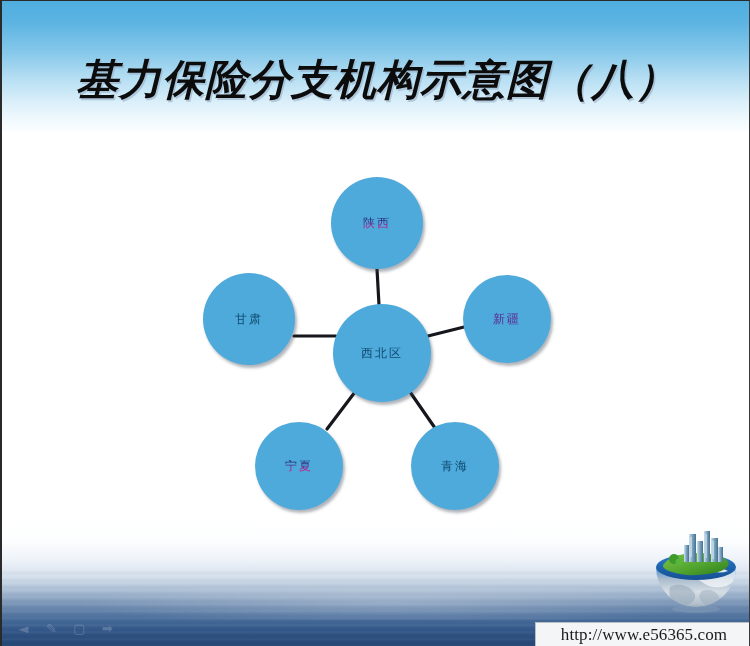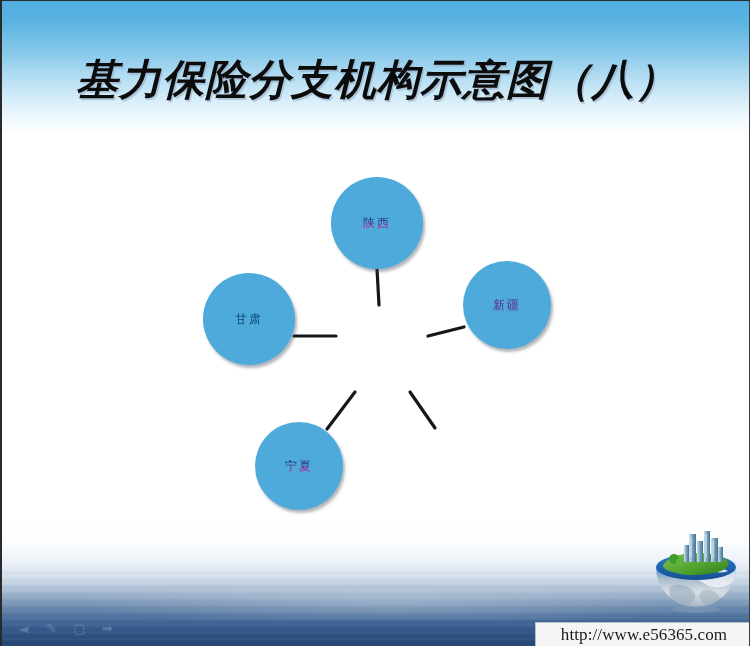--- a/index.html
+++ b/index.html
@@ -255,29 +255,35 @@
     </svg>
 
     <div class="node" style="left:144px; top:8px; width:92px; height:92px;">
       <span class="node-label label-gradient">陕西</span>
     </div>
 
     <div class="node" style="left:16px; top:104px; width:92px; height:92px;">
       <span class="node-label label-dark">甘肃</span>
     </div>
 
-    <div class="node" style="left:276px; top:92px; width:88px; height:88px;">
+    <div class="node" style="left:276px; top:106px; width:88px; height:88px;">
       <span class="node-label label-violet">新疆</span>
     </div>
 
     <div class="node" style="left:68px; top:253px; width:88px; height:88px;">
       <span class="node-label label-gradient">宁夏</span>
     </div>
 
-
+    <div class="node" style="left:224px; top:253px; width:88px; height:88px;">
+      <span class="node-label label-dark">青海</span>
+    </div>
+
+    <div class="node" style="left:146px; top:135px; width:98px; height:98px;">
+      <span class="node-label label-dark">西北区</span>
+    </div>
 
   </div>
 
   <div class="globe-logo">
     <svg viewBox="0 0 92 88" width="92" height="88">
       <defs>
         <linearGradient id="gOceanTop" x1="0" y1="0" x2="0" y2="1">
           <stop offset="0%" stop-color="#2e7fc9"></stop>
           <stop offset="45%" stop-color="#1f66b0"></stop>
           <stop offset="100%" stop-color="#164f93"></stop>

